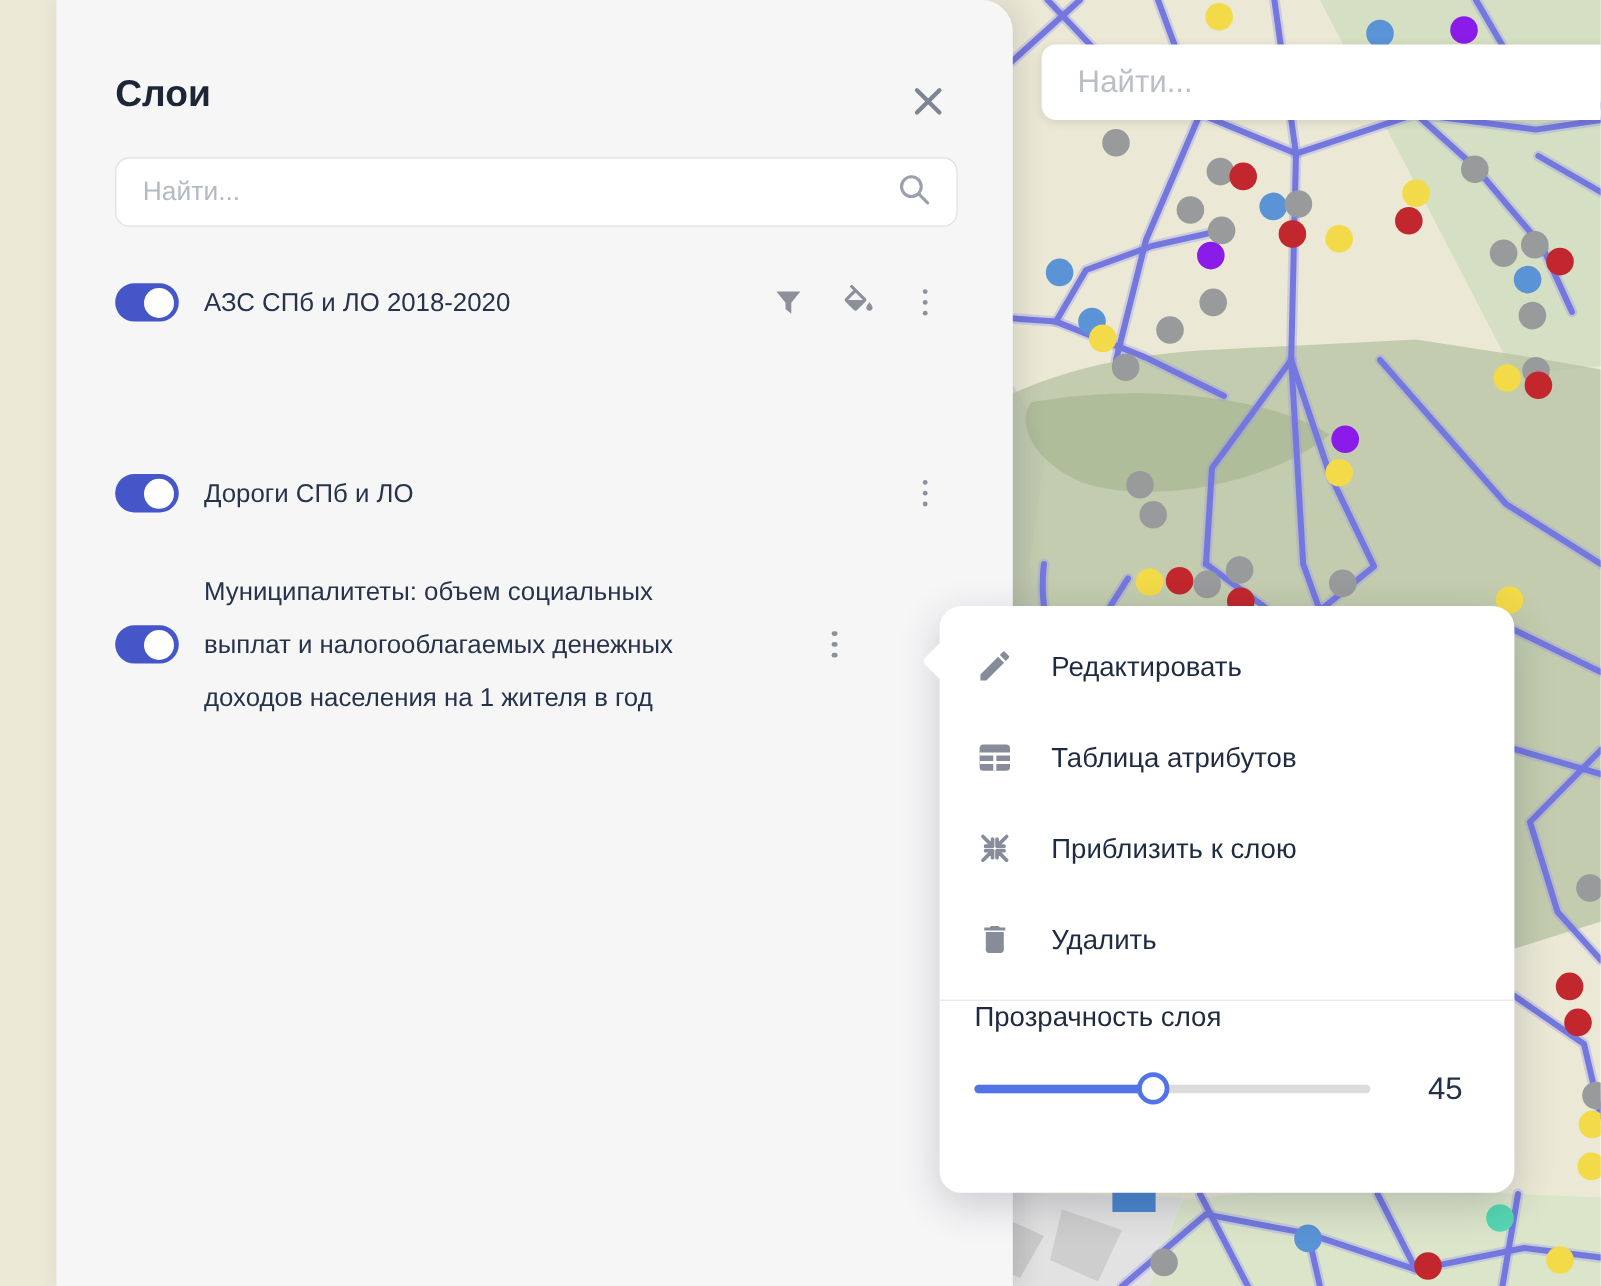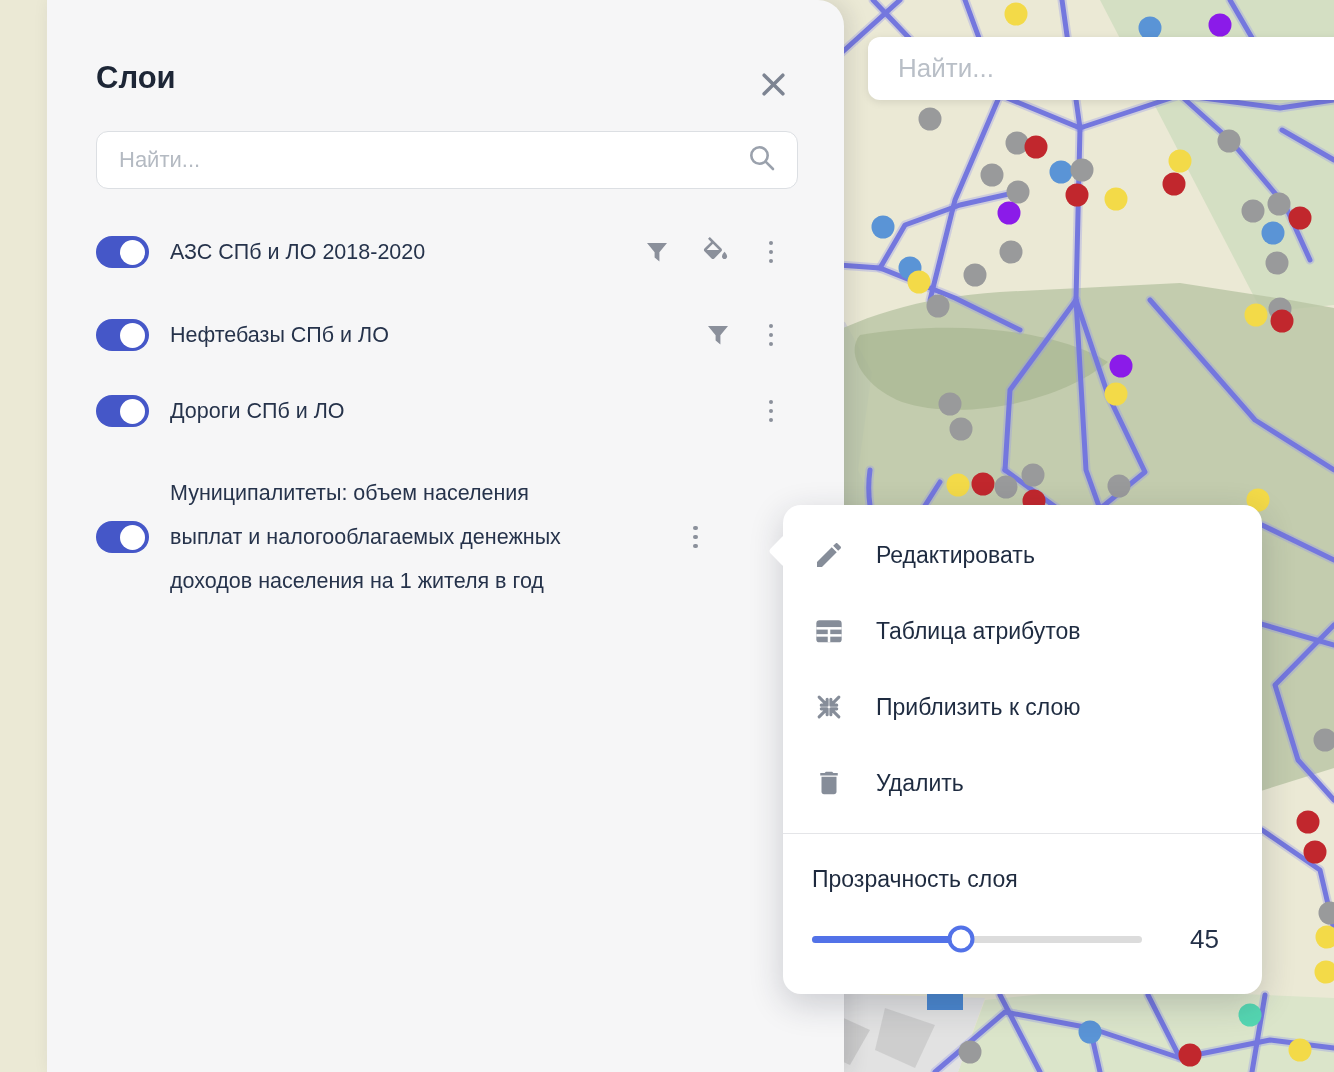--- a/index.html
+++ b/index.html
@@ -56,21 +56,21 @@
     background:#fff; border-radius:18px; box-shadow:0 10px 34px rgba(30,35,55,.20);
     z-index:20; padding-top:12px; }
   .menu .arrow { position:absolute; left:-10px; top:34px; width:24px; height:24px;
     background:#fff; transform:rotate(45deg); border-radius:4px; }
   .menu-item { height:76px; display:flex; align-items:center; padding-left:29px;
     cursor:pointer; }
   .menu-item .mi-icon { width:34px; flex:none; display:flex; align-items:center; justify-content:center; }
   .menu-item .mi-label { margin-left:30px; font-size:23px; color:#1e2b40; }
   .menu-sep { margin-top:12px; border-top:1px solid #e4e5e8; }
   .opacity-block { padding:0 29px; }
-  .opacity-label { margin-top:32px; font-size:23px; color:#1e2a3e; }
+  .opacity-label { font-size:23px; color:#1e2a3e; }
   .slider-row { margin-top:26px; display:flex; align-items:center; height:40px; }
   .slider { position:relative; width:330px; height:7px; border-radius:4px;
     background:#dcdcdc; flex:none; cursor:pointer; }
   .slider .fill { position:absolute; left:0; top:0; bottom:0; border-radius:4px; background:#5272e8; }
   .slider .handle { position:absolute; top:50%; width:27px; height:27px; border-radius:50%;
     background:#fff; border:4px solid #5272e8; transform:translate(-50%,-50%); cursor:grab; }
   .slider-value { margin-left:48px; font-size:26px; color:#233047;text-align:right; }
 </style>
 </head>
 <body>
@@ -232,59 +232,41 @@
             </svg>
         </button>
         <button class="icon-btn kebab">
             <i></i>
             <i></i>
             <i></i>
           </button>
       </div>
     </div>
 
-    <div class="layer-row row-2">
-      <div class="toggle">
-          <div class="knob"></div>
-        </div>
-      <div class="layer-label">Нефтебазы СПб и ЛО</div>
-      <div class="row-actions">
-        <button class="icon-btn">
-          <svg width="26" height="26" viewBox="0 0 26 26">
-              <path d="M3,4 h20 l-7.6,9.2 v9.3 l-4.8,-4 v-5.3 Z" fill="#8b909b"></path>
-            </svg>
-        </button>
-        <button class="icon-btn kebab">
-            <i></i>
-            <i></i>
-            <i></i>
-          </button>
-      </div>
-    </div>
 
     <div class="layer-row row-3">
       <div class="toggle">
           <div class="knob"></div>
         </div>
       <div class="layer-label">Дороги СПб и ЛО</div>
       <div class="row-actions">
         <button class="icon-btn kebab">
             <i></i>
             <i></i>
             <i></i>
           </button>
       </div>
     </div>
 
     <div class="layer-row row-4">
       <div class="toggle">
           <div class="knob"></div>
         </div>
       <div class="layer-label multiline">
-        <div>Муниципалитеты: объем населения</div>
+        <div>Муниципалитеты: объем социальных</div>
         <div>выплат и налогооблагаемых денежных</div>
         <div>доходов населения на 1 жителя в год</div>
       </div>
       <div class="row-actions">
         <button class="icon-btn kebab">
             <i></i>
             <i></i>
             <i></i>
           </button>
       </div>

